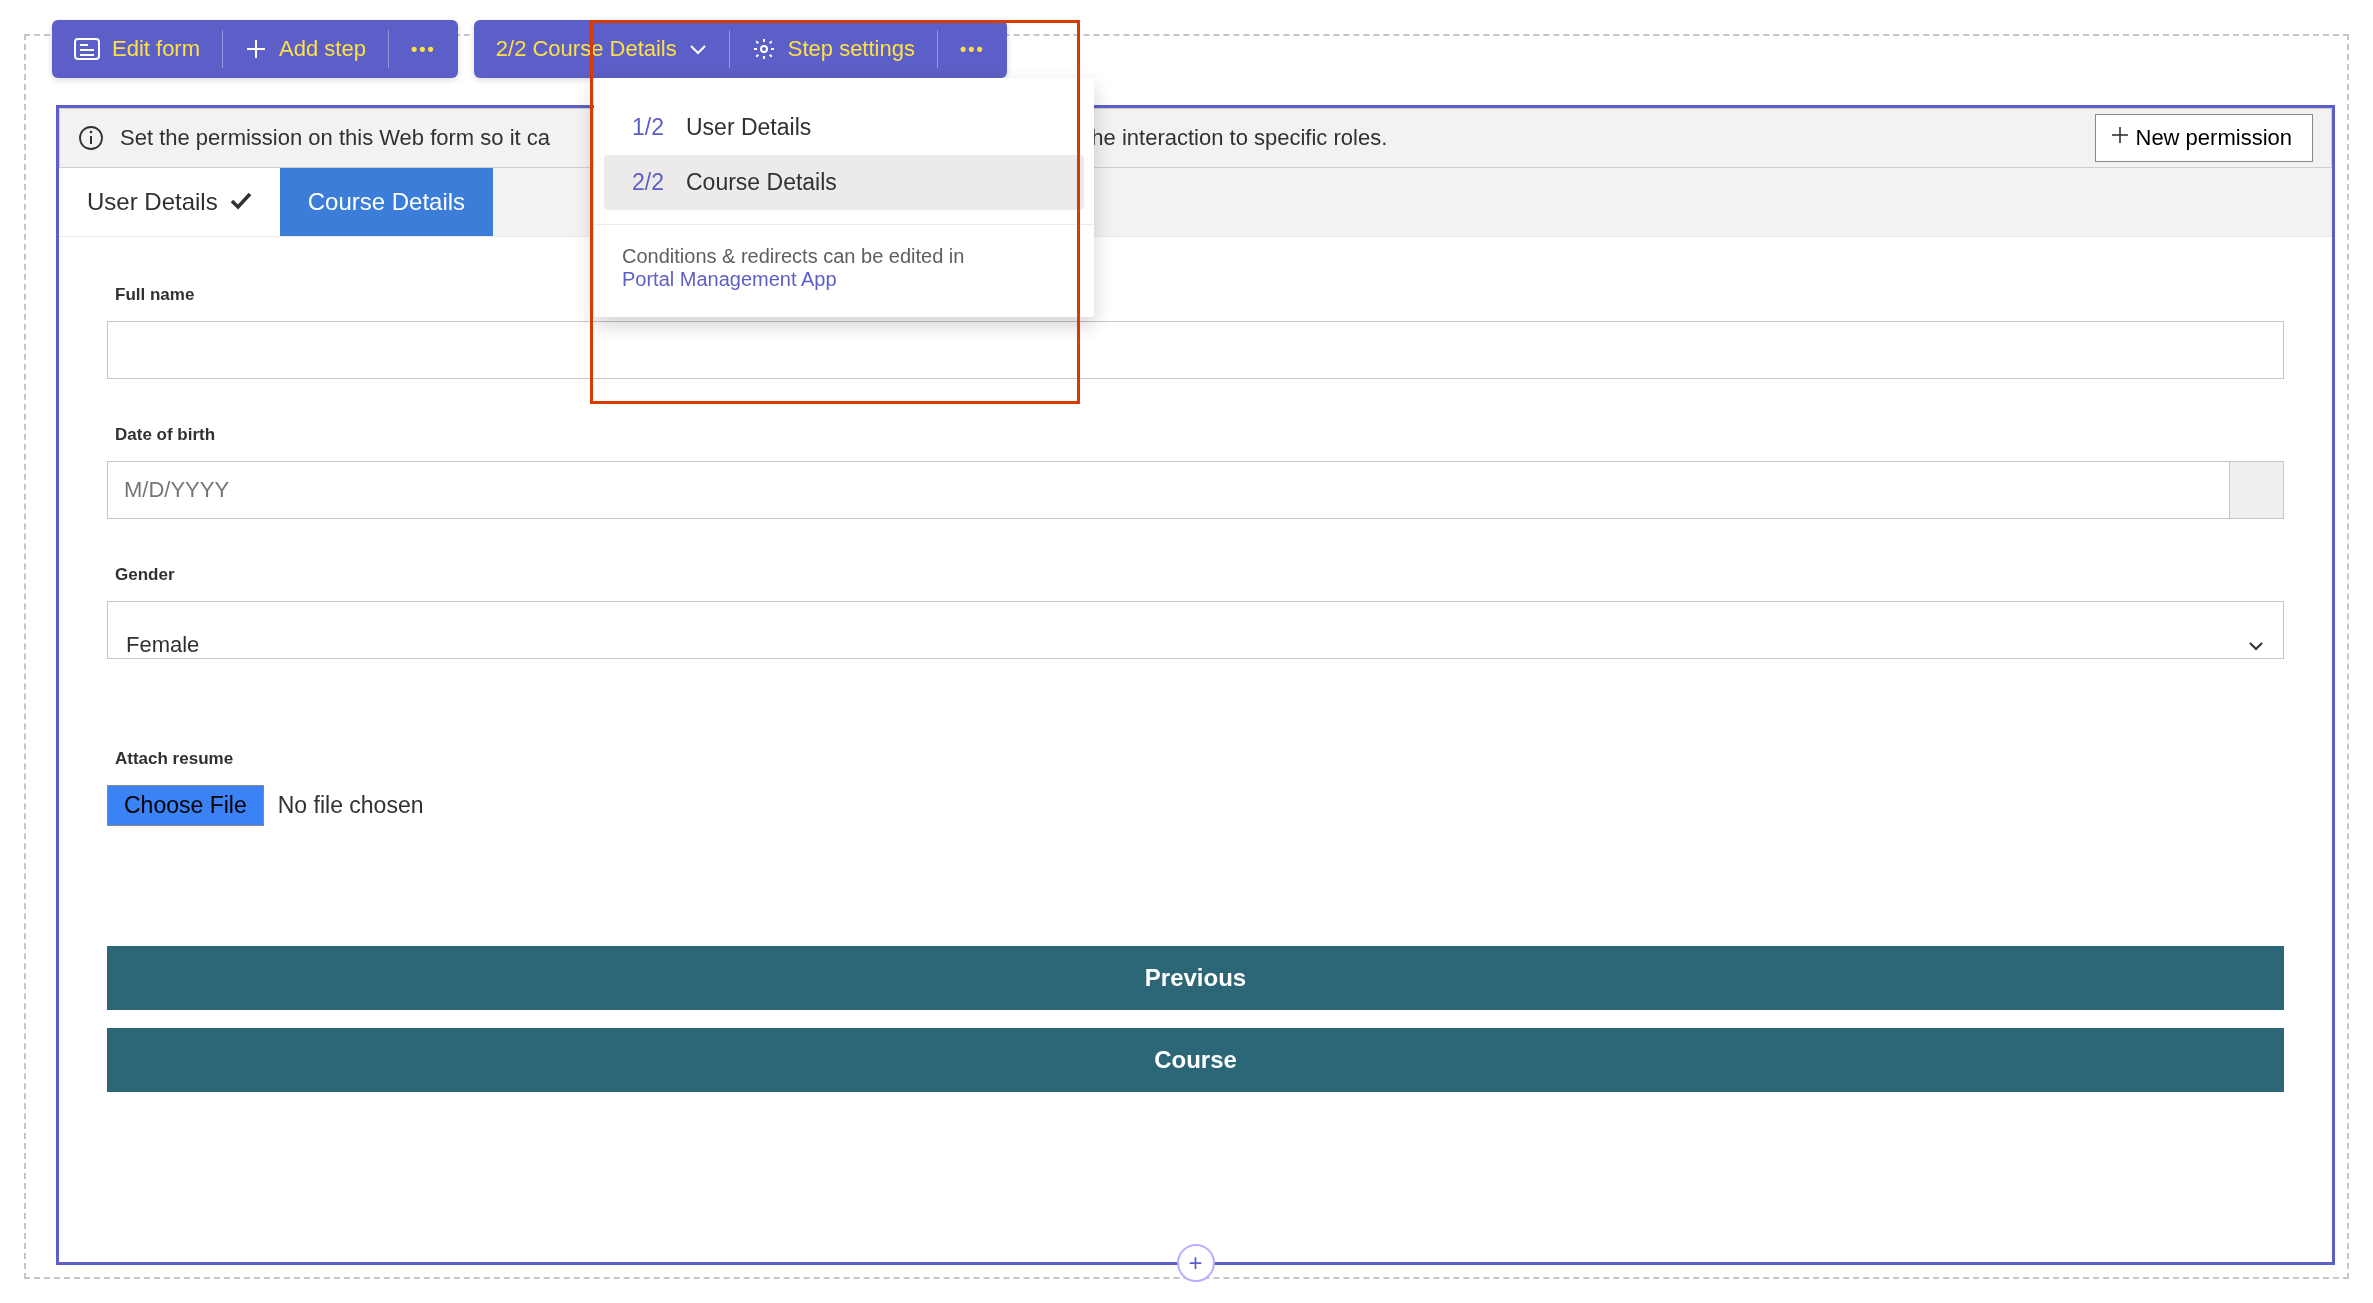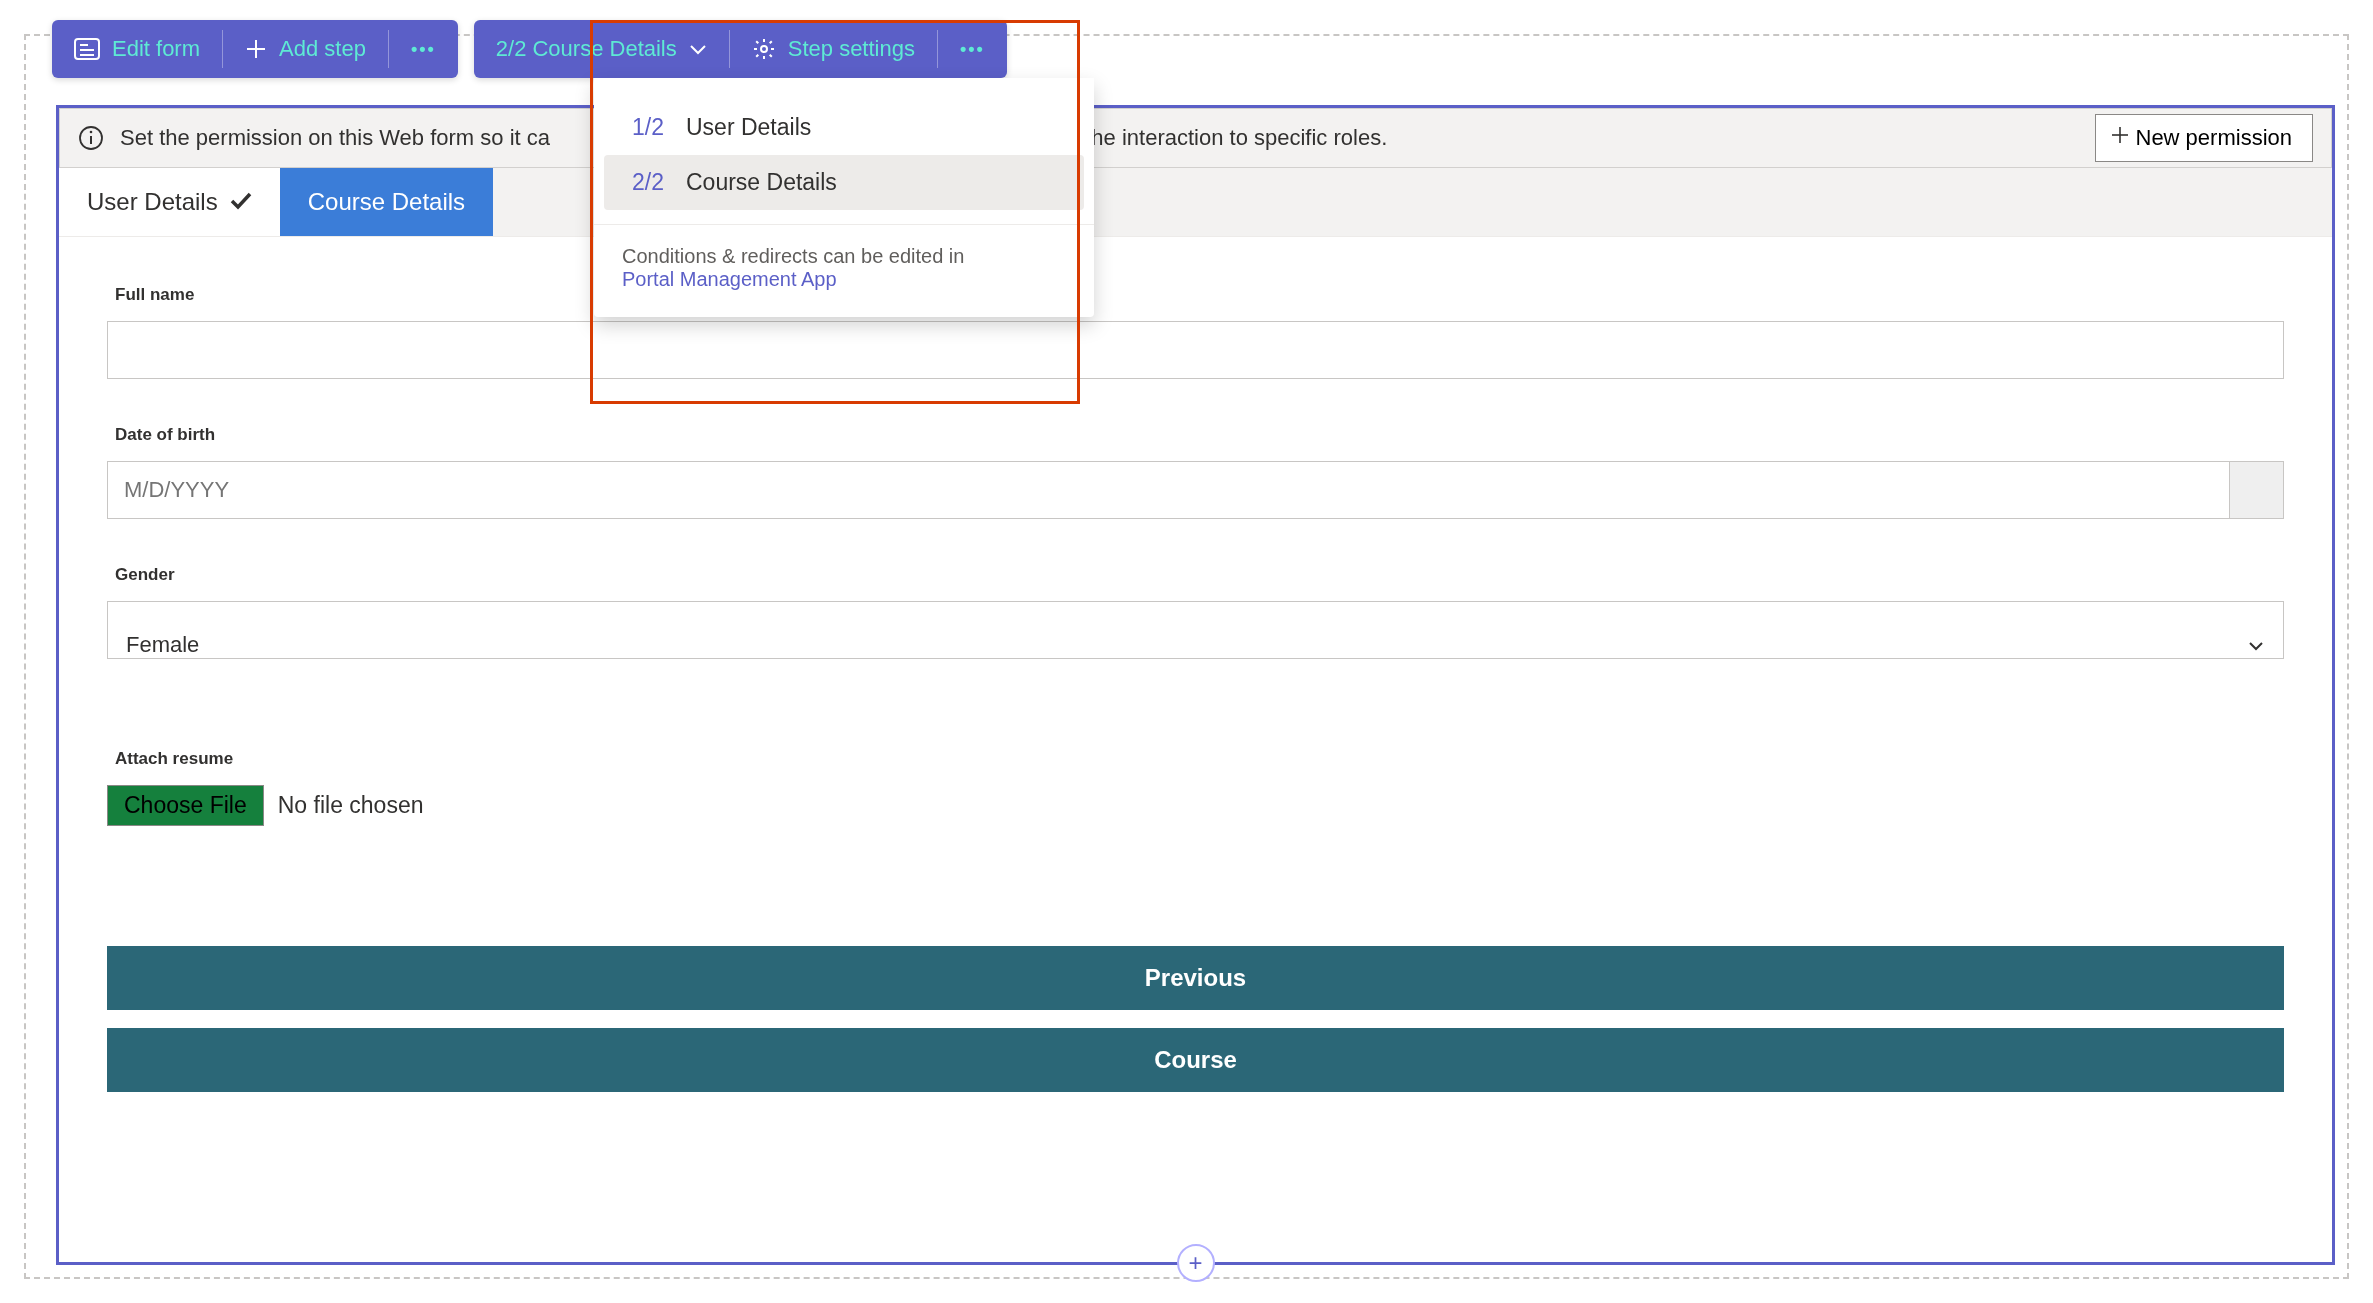--- a/index.html
+++ b/index.html
@@ -40,21 +40,21 @@
     align-items: stretch;
     height: 58px;
     box-shadow: 0 2px 6px rgba(0,0,0,0.15);
   }
   .toolbar .tb-btn {
     display: flex;
     align-items: center;
     gap: 12px;
     padding: 0 22px;
     font-size: 22px;
-    color: #5eead4;
+    color: #fde047;
     cursor: pointer;
     position: relative;
   }
   .toolbar .sep {
     width: 1px;
     background: rgba(255,255,255,0.35);
     margin: 10px 0;
   }
   .tb-icon { display: inline-flex; align-items: center; justify-content: center; }
   .tb-icon svg { stroke: #fff; fill: none; }
@@ -198,21 +198,21 @@
     display: flex;
     align-items: flex-end;
     padding: 0 18px;
     font-size: 22px;
   }
   .select-wrap .chev { position: absolute; right: 18px; }
 
   .file-row { display: flex; align-items: center; gap: 14px; font-size: 23px; }
   .file-btn {
     border: 1px solid #8a8886;
-    background: #15803d;
+    background: #3b82f6;
     padding: 6px 16px;
     font-size: 23px;
     cursor: pointer;
   }
 
   .btn-row { display: flex; gap: 18px; margin-top: 120px; flex-direction: column; }
   .action-btn {
     background: #2b6777;
     color: #fff;
     border: none;

